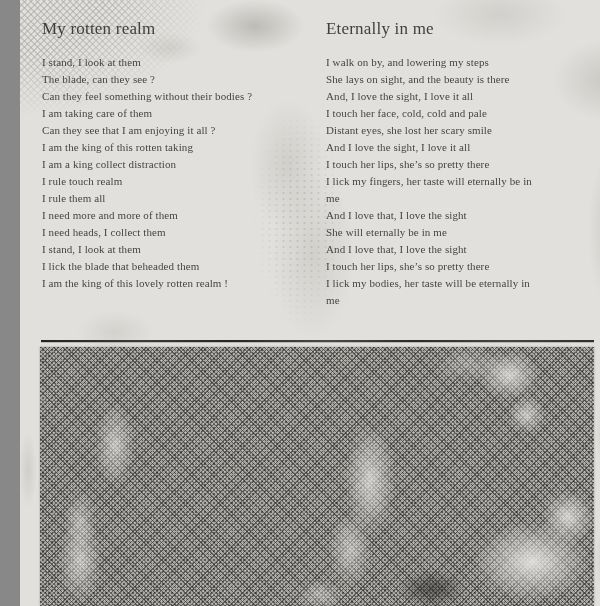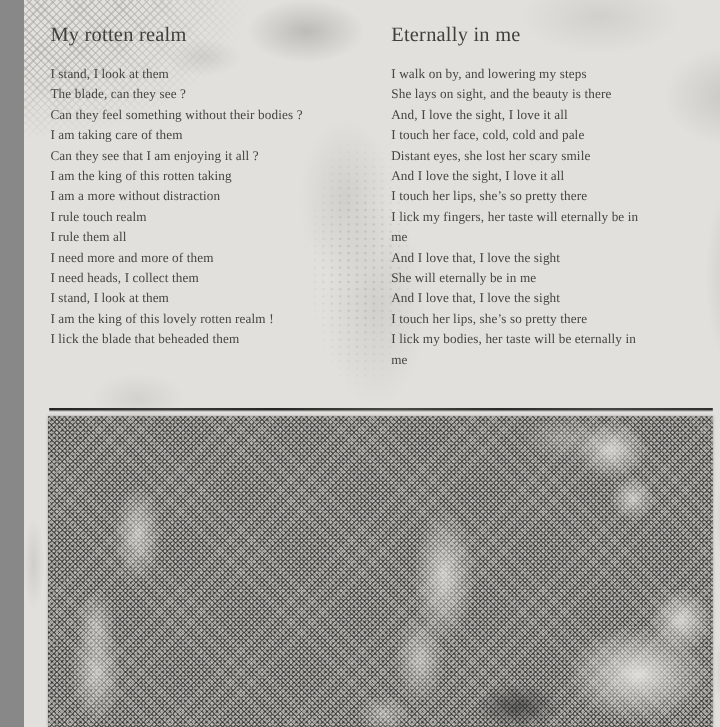--- a/index.html
+++ b/index.html
@@ -115,28 +115,28 @@
 
   <section class="col col-left">
     <h2 class="song-title">My rotten realm</h2>
     <div class="lines">
         <div class="line">I stand, I look at them</div>
         <div class="line">The blade, can they see ?</div>
         <div class="line">Can they feel something without their bodies ?</div>
         <div class="line">I am taking care of them</div>
         <div class="line">Can they see that I am enjoying it all ?</div>
         <div class="line">I am the king of this rotten taking</div>
-        <div class="line">I am a more without distraction</div>
+        <div class="line">I am a king collect distraction</div>
         <div class="line">I rule touch realm</div>
         <div class="line">I rule them all</div>
         <div class="line">I need more and more of them</div>
         <div class="line">I need heads, I collect them</div>
         <div class="line">I stand, I look at them</div>
+        <div class="line">I lick the blade that beheaded them</div>
         <div class="line">I am the king of this lovely rotten realm !</div>
-        <div class="line">I lick the blade that beheaded them</div>
       </div>
   </section>
 
   <section class="col col-right">
     <h2 class="song-title">Eternally in me</h2>
     <div class="lines">
         <div class="line">I walk on by, and lowering my steps</div>
         <div class="line">She lays on sight, and the beauty is there</div>
         <div class="line">And, I love the sight, I love it all</div>
         <div class="line">I touch her face, cold, cold and pale</div>

